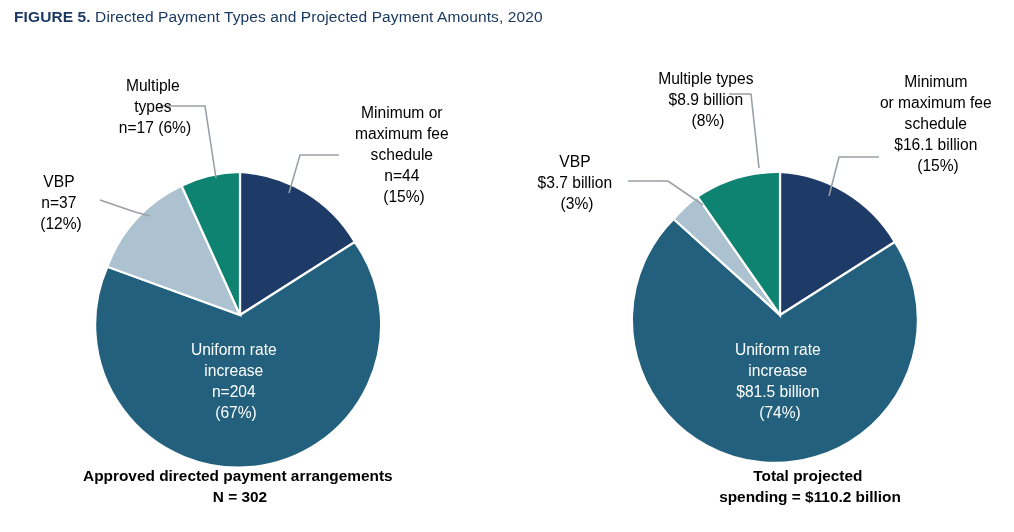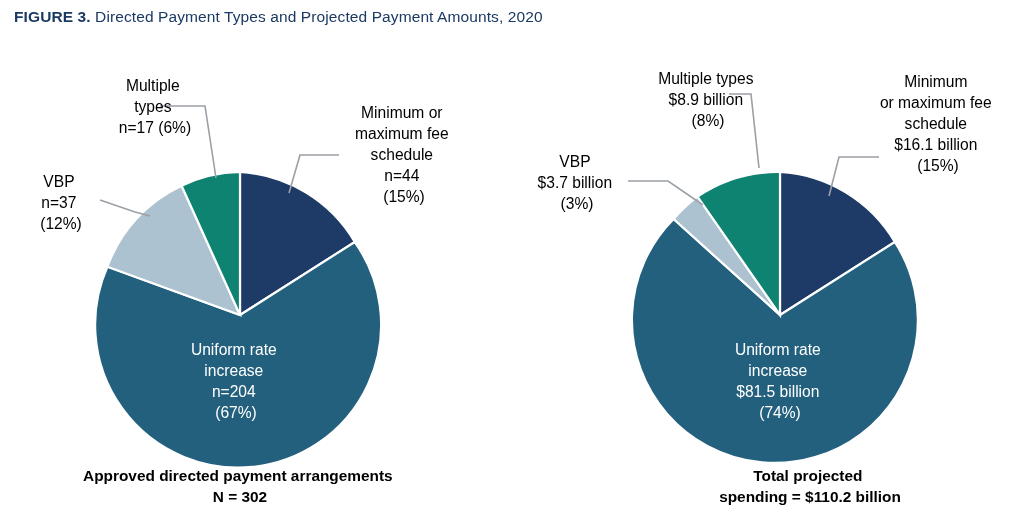--- a/index.html
+++ b/index.html
@@ -68,21 +68,21 @@
     font-weight: bold;
     fill: #000000;
   }
 </style>
 </head>
 <body>
 
 <div id="figure-root">
 
   <div class="fig-title">
-    <span class="lead">FIGURE 3.</span><span> Directed Payment Types and Projected Payment Amounts, 2020</span>
+    <span class="lead">FIGURE 5.</span><span> Directed Payment Types and Projected Payment Amounts, 2020</span>
   </div>
 
   <div class="charts-area">
 
     <svg class="panel left" viewBox="0 0 507 488">
 
       <path class="slice" d="M 240 271 L 240 128 A 143 143 0 0 1 354.8 198.0 Z" fill="#1e3a66"></path>
       <path class="slice" d="M 240 271 L 354.8 198.0 A 143 143 0 1 1 107.4 222.7 Z" fill="#23607e"></path>
       <path class="slice" d="M 240 271 L 107.4 222.7 A 143 143 0 0 1 181.6 141.7 Z" fill="#acc2d1"></path>
       <path class="slice" d="M 240 271 L 181.6 141.7 A 143 143 0 0 1 240 128 Z" fill="#0e8372"></path>

